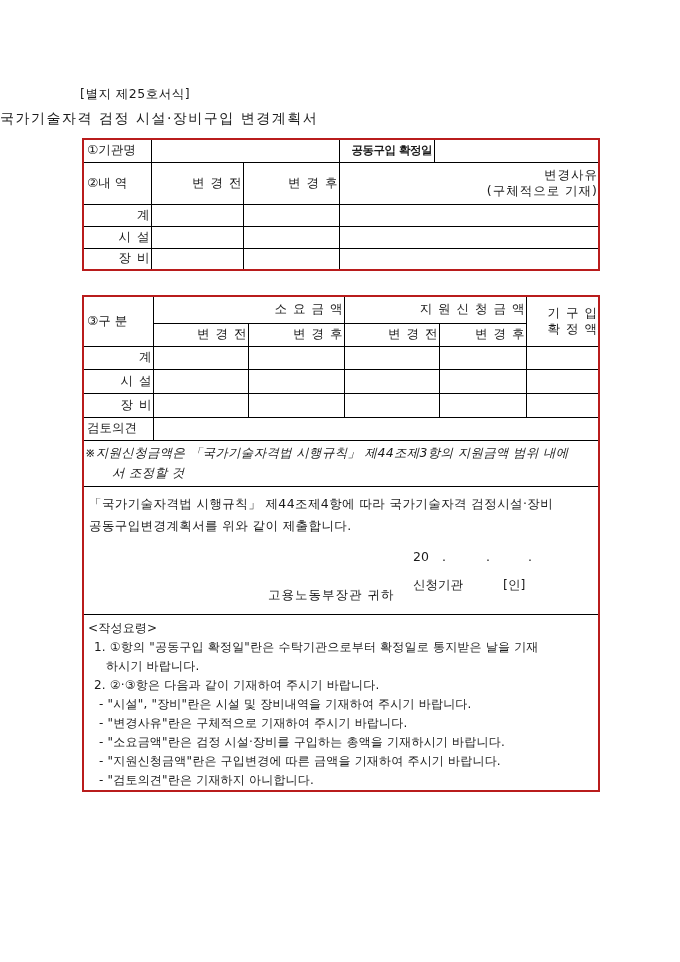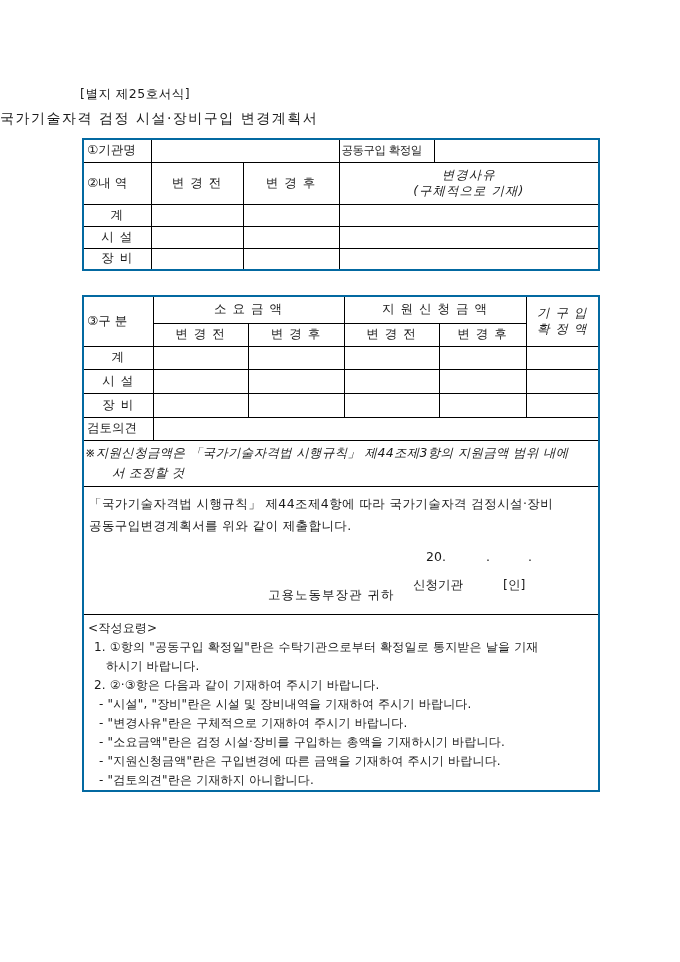--- a/index.html
+++ b/index.html
@@ -1,36 +1,36 @@
 <!DOCTYPE html>
 <html><head>
 <meta charset="utf-8">
 <style>
   html,body{margin:0;padding:0;background:#fff;}
   body{width:680px;height:962px;font-family:"DejaVu Sans","Liberation Sans",sans-serif;color:#1a1a1a;}
   .page{position:relative;width:680px;height:962px;background:#ffffff;overflow:hidden;}
   .form-label{position:absolute;left:80px;top:86px;font-size:12.5px;letter-spacing:0.5px;}
   .doc-title{position:absolute;left:0;top:110px;width:680px;text-align:left;font-size:14px;letter-spacing:1.5px;}
-  table{border-collapse:collapse;table-layout:fixed;position:absolute;border:2px solid #0369a1;}
+  table{border-collapse:collapse;table-layout:fixed;position:absolute;border:2px solid #b91c1c;}
   td{border:1px solid #000;padding:0;font-size:12.5px;vertical-align:middle;overflow:hidden;}
   .t1{left:82px;top:138px;width:516px;}
   .t2{left:82px;top:295px;width:516px;}
   .lbl-left{text-align:left;padding-left:3px;}
-  .lbl-center{text-align:center;letter-spacing:1px;}
-  .condensed{font-size:11.5px;letter-spacing:-0.5px;white-space:nowrap;padding-left:2px;}
-  .two-line{line-height:16px;font-style:italic;}
+  .lbl-center{text-align:right;letter-spacing:1px;}
+  .condensed{font-size:11.5px;letter-spacing:-0.5px;white-space:nowrap;padding-left:12px;font-weight:bold;}
+  .two-line{line-height:16px;}
   .note-cell{vertical-align:middle;font-size:12.5px;font-style:italic;}
   .note-l1{padding-left:1px;letter-spacing:0.3px;}
   .note-l2{padding-left:28px;margin-top:3px;letter-spacing:0.3px;}
   .sub-cell{vertical-align:top;}
   .sub-wrap{position:relative;height:127px;font-size:12.5px;}
   .sub-statement{position:absolute;left:5px;top:6px;right:2px;line-height:22px;letter-spacing:0.4px;}
   .sub-date{position:absolute;top:62px;left:0;right:0;height:18px;}
   .sub-date span{position:absolute;}
-  .d-year{left:342px;}
+  .d-year{left:329px;}
   .d-dot1{left:358px;}
   .d-dot2{left:402px;}
   .d-dot3{left:444px;}
   .sub-app{position:absolute;top:90px;left:0;right:0;height:18px;}
   .sub-app span{position:absolute;}
   .app-label{left:329px;}
   .seal-label{left:419px;}
   .sub-recipient{position:absolute;top:100px;left:184px;letter-spacing:1px;}
   .instr-cell{vertical-align:top;}
   .instr{padding:4px 2px 0 2px;font-size:12px;line-height:19px;letter-spacing:0.2px;}

